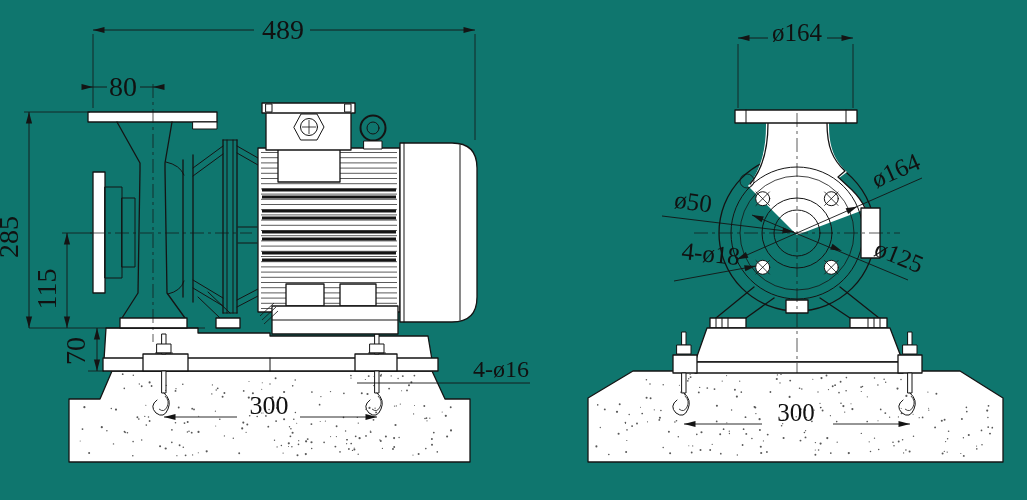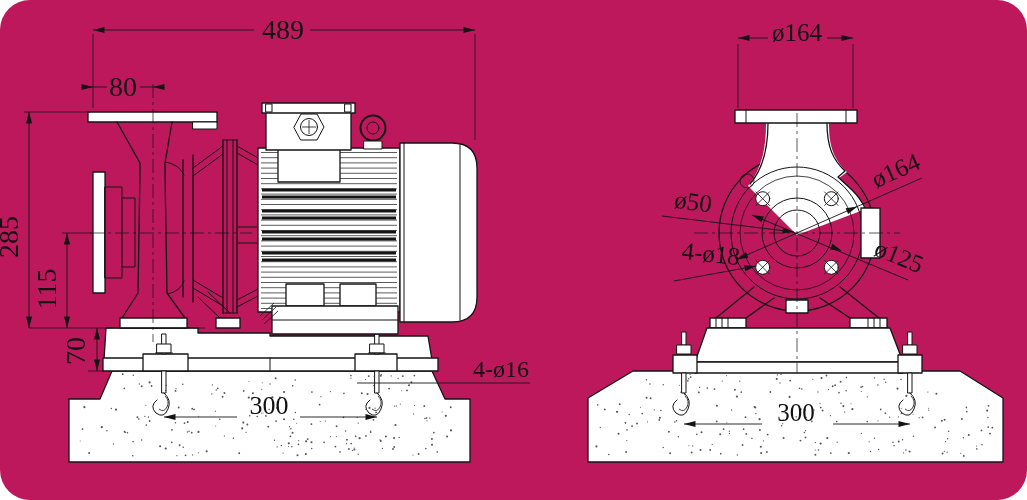--- a/index.html
+++ b/index.html
@@ -1,17 +1,17 @@
 <!DOCTYPE html>
 <html><head>
 <meta charset="utf-8">
 <style>
   html,body{margin:0;padding:0;background:#fff;}
-  .stage{position:relative;width:1027px;height:500px;background:#be185d;overflow:hidden;
-         font-family:"Liberation Serif",serif;border-radius:30px;}
+  .stage{position:relative;width:1027px;height:500px;background:#0f766e;overflow:hidden;
+         font-family:"Liberation Serif",serif;}
   svg{display:block}
   .ln   {fill:none;stroke:#141414;stroke-width:1.3;stroke-linejoin:round;stroke-linecap:round;}
   .ln2  {fill:none;stroke:#141414;stroke-width:1.0;stroke-linejoin:round;stroke-linecap:round;}
   .thin {fill:none;stroke:#141414;stroke-width:0.8;}
   .dim  {fill:none;stroke:#141414;stroke-width:0.9;}
   .cl   {fill:none;stroke:#141414;stroke-width:0.7;stroke-dasharray:14 4 3 4;}
   .wfill{fill:#ffffff;}
   .nofill{fill:none;}
   .txt  {font-family:"Liberation Serif",serif;fill:#111;}
   .t28{font-size:28px;} .t26{font-size:26px;} .t25{font-size:25px;} .t24{font-size:24px;}

